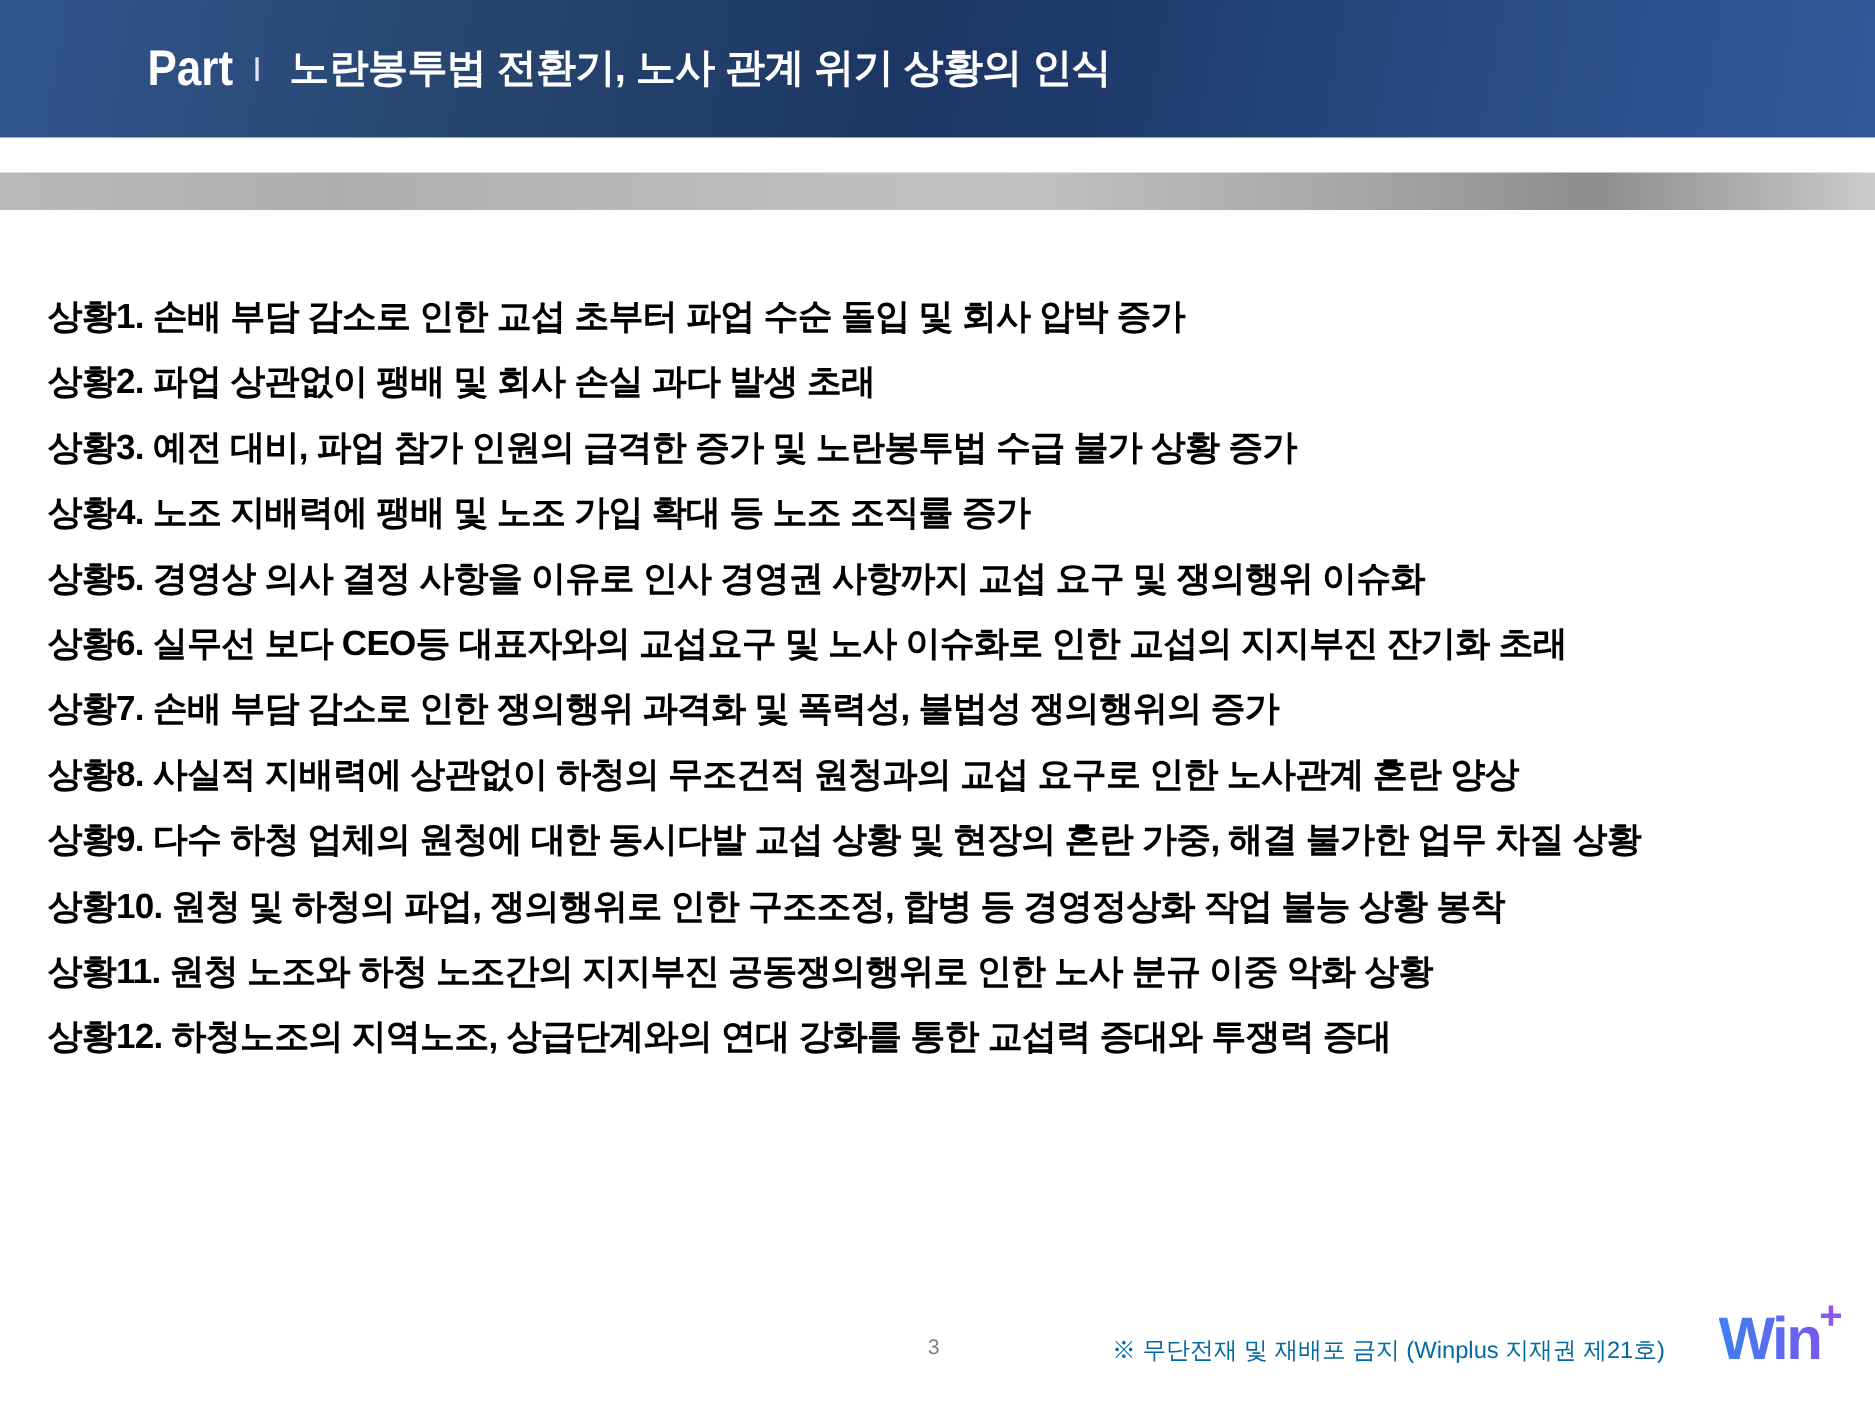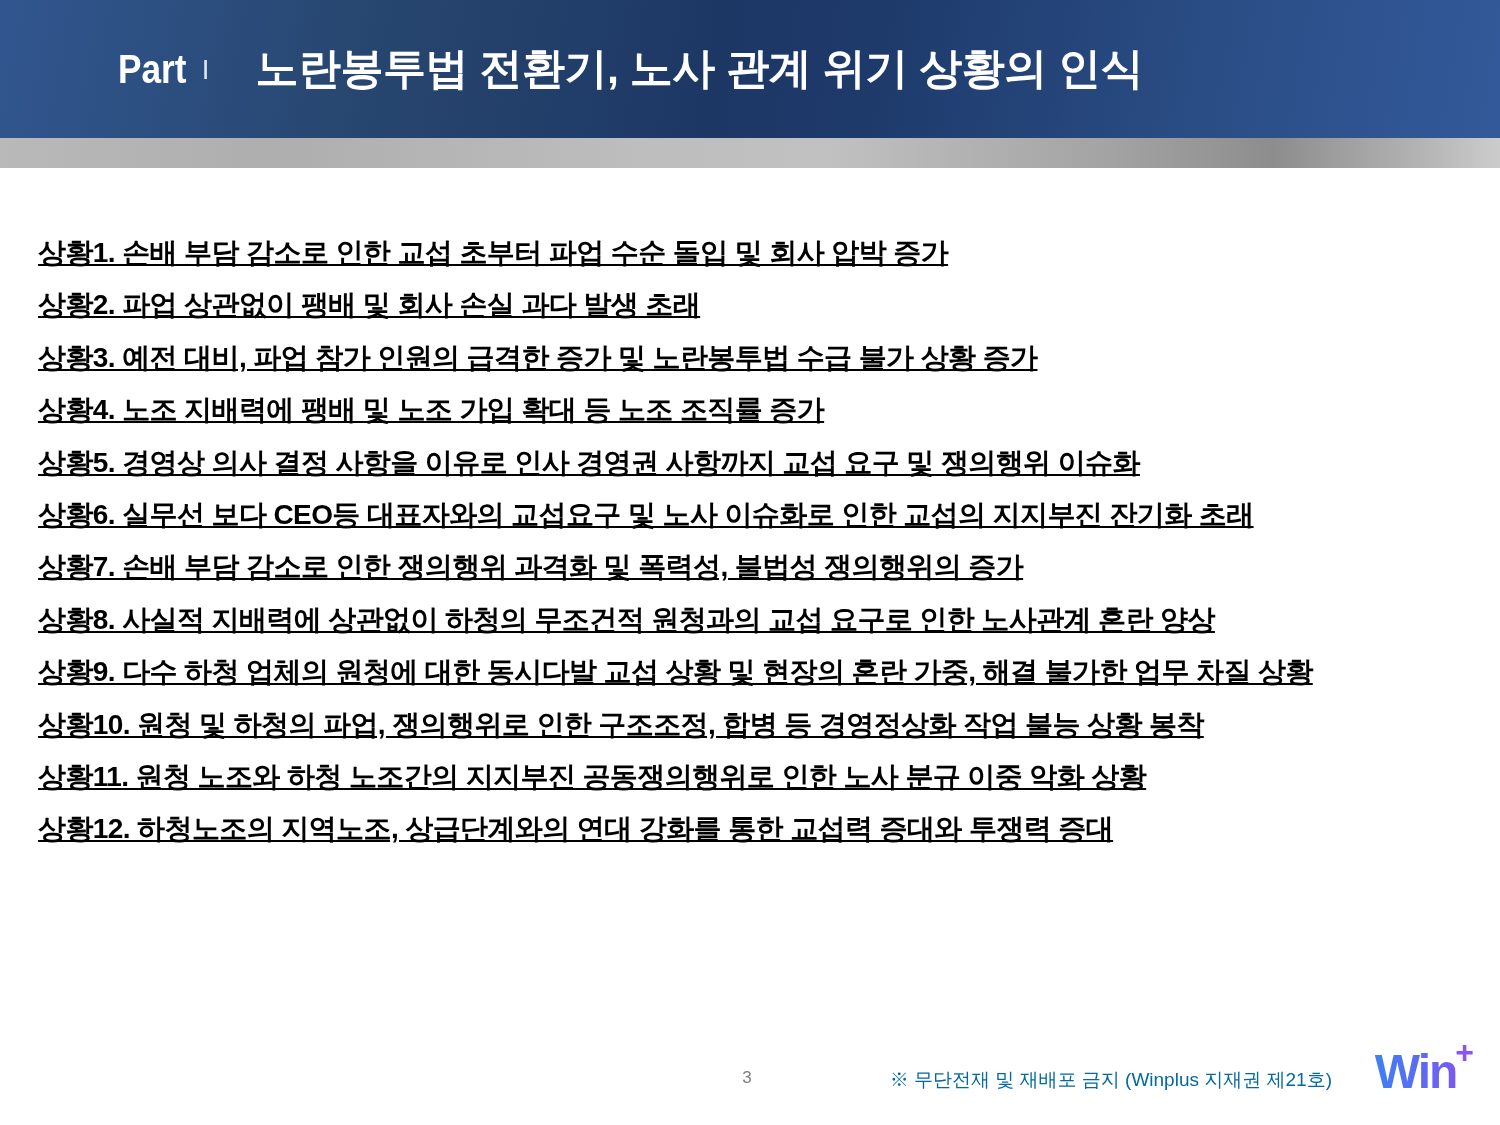--- a/index.html
+++ b/index.html
@@ -3,56 +3,56 @@
 <meta charset="utf-8">
 <style>
   * { margin: 0; padding: 0; box-sizing: border-box; }
   html, body { width: 1500px; height: 1125px; background: #ffffff; overflow: hidden; }
   body { font-family: "Liberation Sans", sans-serif; position: relative; }
 
   .slide { position: absolute; inset: 0; background: #ffffff; }
 
   
   .header {
-    position: absolute; top: 0; left: 0; width: 1500px; height: 138px;
+    position: absolute; top: 0; left: 0; width: 1500px; height: 110px;
     background: linear-gradient(100deg,
       #31568f 0%, #27466f 25%, #1d3765 48%, #1e3a6b 58%,
       #2a4d85 80%, #33599a 100%);
     display: flex; align-items: center;
   }
   .part-label {
     margin-left: 118px;
     color: #ffffff; font-size: 40px; font-weight: 600;
     letter-spacing: 0px; transform: scaleX(0.88); transform-origin: left center;
     white-space: nowrap;
   }
   .part-numeral {
     color: #dfe6f2; font-size: 26px; font-weight: 400;
     margin-left: 6px; margin-top: 2px;
   }
   .slide-title {
-    color: #ffffff; font-size: 43px; font-weight: 800;
-    margin-left: 46px; letter-spacing: -0.5px; white-space: nowrap;
+    color: #ffffff; font-size: 32px; font-weight: 800;
+    margin-left: 22px; letter-spacing: -0.5px; white-space: nowrap;
   }
 
   
   .gray-bar {
     position: absolute; top: 138px; left: 0; width: 1500px; height: 30px;
     background: linear-gradient(90deg,
       #b9b9b9 0%, #aeaeae 18%, #bdbdbd 42%, #c1c1c1 55%,
       #a3a3a3 74%, #8d8d8d 85%, #b5b5b5 95%, #cccccc 100%);
   }
 
   
   .content {
     position: absolute; top: 227px; left: 38px; right: 20px;
   }
   .line {
     font-size: 28px; font-weight: 700; color: #000000;
-    line-height: 52.4px; letter-spacing: -0.6px; white-space: nowrap; text-decoration: underline;
+    line-height: 52.4px; letter-spacing: -0.6px; white-space: nowrap;
   }
 
   
   .page-number {
     position: absolute; top: 1068px; left: 712px; width: 70px;
     text-align: center;
     color: #7f7f7f; font-size: 17px; font-weight: 400;
   }
   .copyright {
     position: absolute; top: 1067px; right: 168px;

